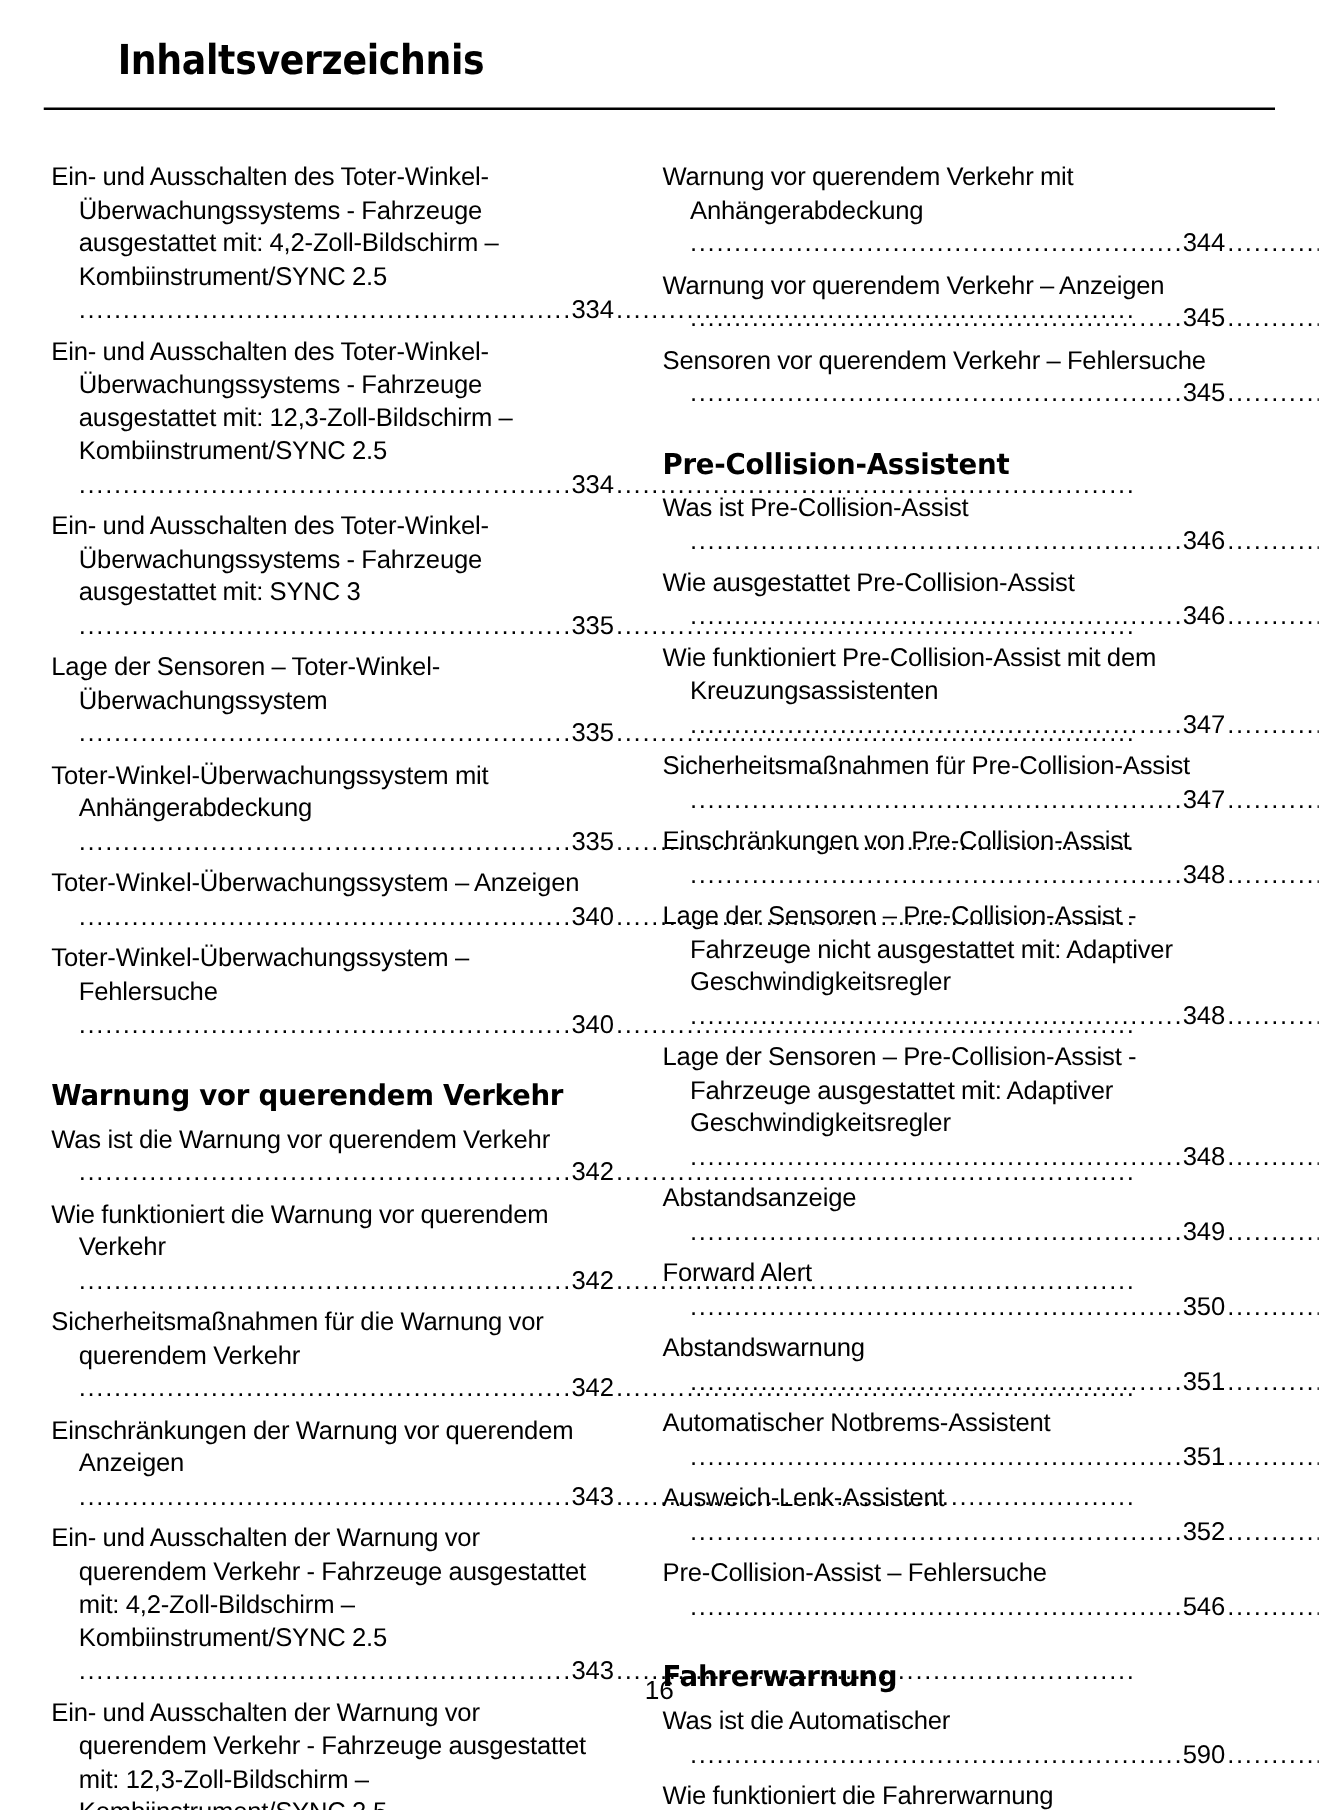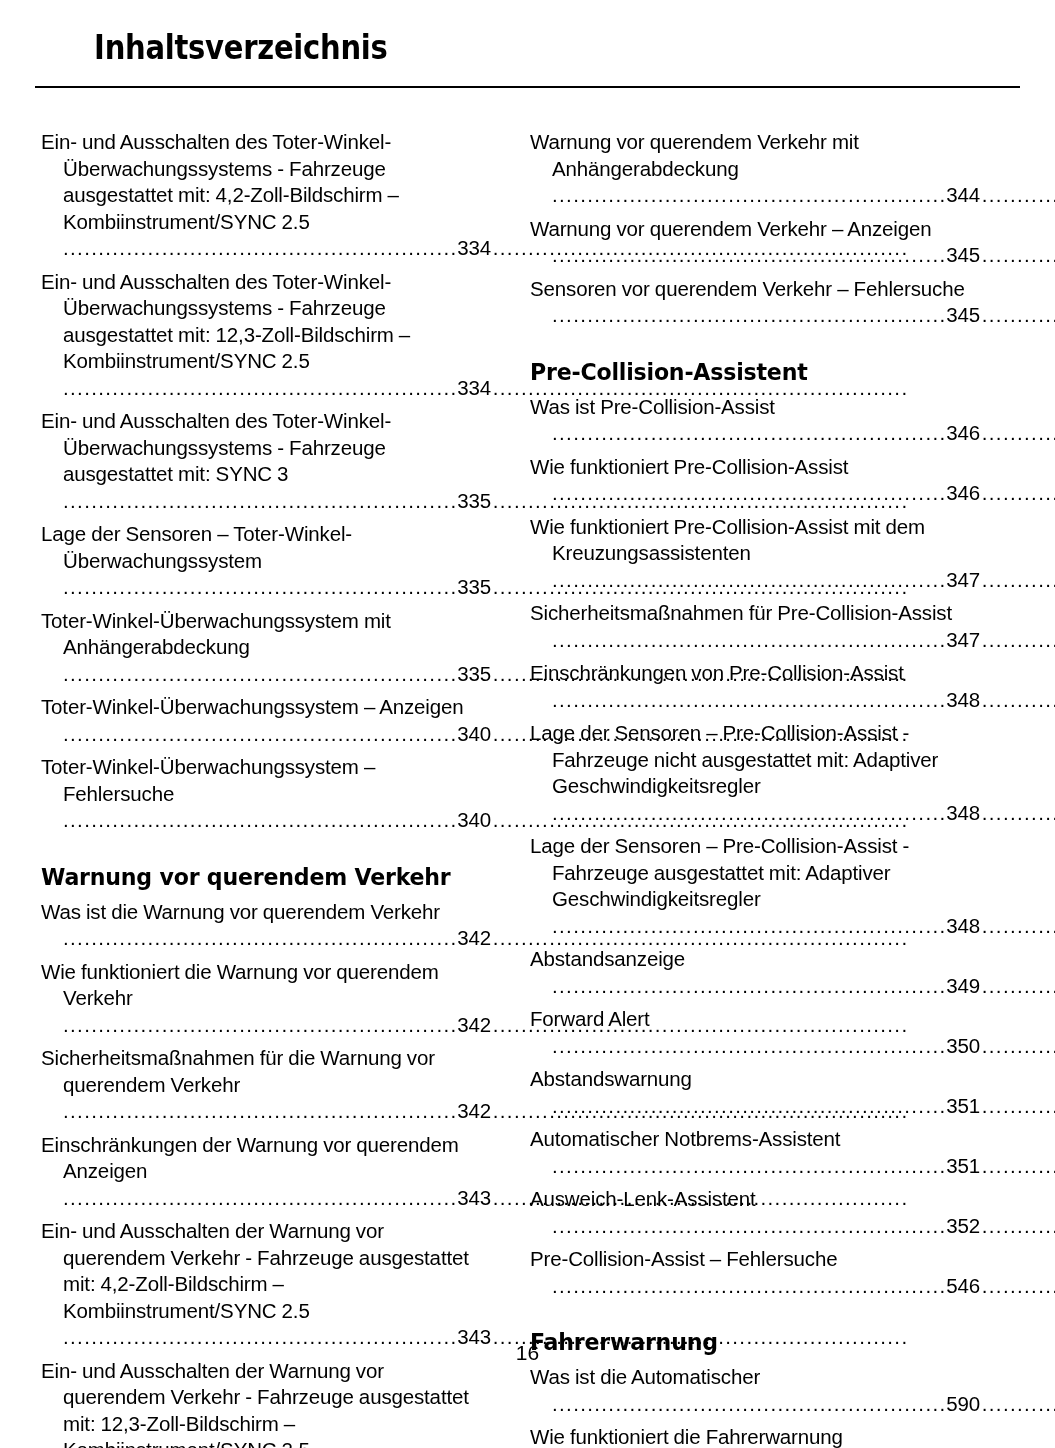--- a/index.html
+++ b/index.html
@@ -161,21 +161,21 @@
       </div>
     <div class="column column-right">
         <div class="toc-section">
           <div class="toc-entry"><span class="entry-text">Warnung vor querendem Verkehr mit Anhängerabdeckung</span><span class="leader"> ........................................................................................................................</span><span class="page-num">344</span></div>
           <div class="toc-entry"><span class="entry-text">Warnung vor querendem Verkehr – Anzeigen</span><span class="leader"> ........................................................................................................................</span><span class="page-num">345</span></div>
           <div class="toc-entry"><span class="entry-text">Sensoren vor querendem Verkehr – Fehlersuche</span><span class="leader"> ........................................................................................................................</span><span class="page-num">345</span></div>
         </div>
         <div class="toc-section">
           <div class="section-heading">Pre-Collision-Assistent</div>
           <div class="toc-entry"><span class="entry-text">Was ist Pre-Collision-Assist</span><span class="leader"> ........................................................................................................................</span><span class="page-num">346</span></div>
-          <div class="toc-entry"><span class="entry-text">Wie funktioniert Pre-Collision-Assist</span><span class="leader"> ........................................................................................................................</span><span class="page-num">346</span></div>
+          <div class="toc-entry"><span class="entry-text">Wie ausgestattet Pre-Collision-Assist</span><span class="leader"> ........................................................................................................................</span><span class="page-num">346</span></div>
           <div class="toc-entry"><span class="entry-text">Wie funktioniert Pre-Collision-Assist mit dem Kreuzungsassistenten</span><span class="leader"> ........................................................................................................................</span><span class="page-num">347</span></div>
           <div class="toc-entry"><span class="entry-text">Sicherheitsmaßnahmen für Pre-Collision-Assist</span><span class="leader"> ........................................................................................................................</span><span class="page-num">347</span></div>
           <div class="toc-entry"><span class="entry-text">Einschränkungen von Pre-Collision-Assist</span><span class="leader"> ........................................................................................................................</span><span class="page-num">348</span></div>
           <div class="toc-entry"><span class="entry-text">Lage der Sensoren – Pre-Collision-Assist - Fahrzeuge nicht ausgestattet mit: Adaptiver Geschwindigkeitsregler</span><span class="leader"> ........................................................................................................................</span><span class="page-num">348</span></div>
           <div class="toc-entry"><span class="entry-text">Lage der Sensoren – Pre-Collision-Assist - Fahrzeuge ausgestattet mit: Adaptiver Geschwindigkeitsregler</span><span class="leader"> ........................................................................................................................</span><span class="page-num">348</span></div>
           <div class="toc-entry"><span class="entry-text">Abstandsanzeige</span><span class="leader"> ........................................................................................................................</span><span class="page-num">349</span></div>
           <div class="toc-entry"><span class="entry-text">Forward Alert</span><span class="leader"> ........................................................................................................................</span><span class="page-num">350</span></div>
           <div class="toc-entry"><span class="entry-text">Abstandswarnung</span><span class="leader"> ........................................................................................................................</span><span class="page-num">351</span></div>
           <div class="toc-entry"><span class="entry-text">Automatischer Notbrems-Assistent</span><span class="leader"> ........................................................................................................................</span><span class="page-num">351</span></div>
           <div class="toc-entry"><span class="entry-text">Ausweich-Lenk-Assistent</span><span class="leader"> ........................................................................................................................</span><span class="page-num">352</span></div>

